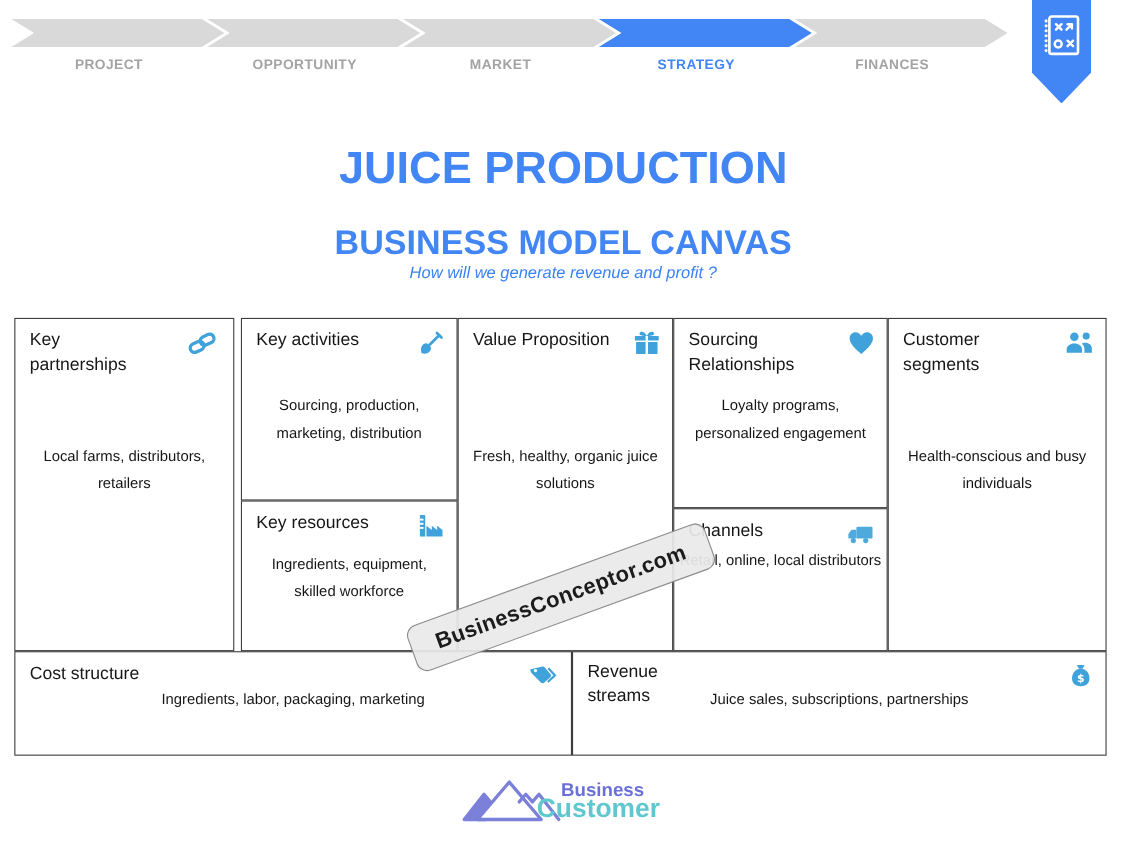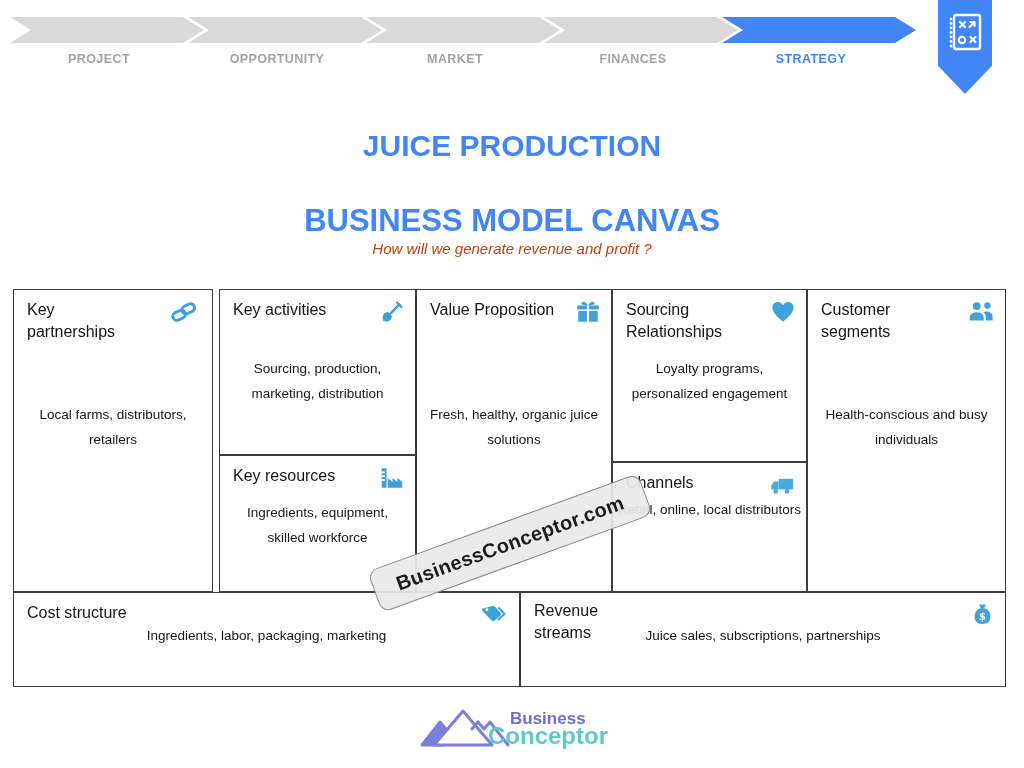--- a/index.html
+++ b/index.html
@@ -24,25 +24,25 @@
   
   .bookmark {
     position:absolute; left:938px; top:0; width:54px; height:94px; background:#4285F4;
     clip-path: polygon(0 0, 100% 0, 100% 70%, 50% 100%, 0 70%);
     display:flex; justify-content:center;
   }
   .bookmark svg { margin-top:13px; }
 
   
   .title { position:absolute; top:129px; left:0; width:100%; text-align:center;
-    font-size:30px; font-weight:bold; color:#4285F4; letter-spacing:0px; }
+    font-size:41px; font-weight:bold; color:#4285F4; letter-spacing:0px; }
   .subtitle { position:absolute; top:203px; left:0; width:100%; text-align:center;
     font-size:31px; font-weight:bold; color:#4285F4; }
   .tagline { position:absolute; top:240px; left:0; width:100%; text-align:center;
-    font-size:15px; font-style:italic; color:#c2410c; }
+    font-size:15px; font-style:italic; color:#3b82f6; }
 
   
   .canvas { position:absolute; left:13px; top:289px; width:993px; height:398px; }
   .cell { position:absolute; border:1.5px solid #3d3d3d; background:transparent; }
   .cell-title {
     position:absolute; top:9px; left:13px; font-size:16px; color:#161616;
     line-height:22px;
   }
   .cell-icon { position:absolute; top:9px; right:10px; }
   .cell-content {
@@ -108,27 +108,27 @@
       <div class="step-label">PROJECT</div>
     </div>
     <div class="step">
       <div class="arrow"></div>
       <div class="step-label">OPPORTUNITY</div>
     </div>
     <div class="step">
       <div class="arrow"></div>
       <div class="step-label">MARKET</div>
     </div>
+    <div class="step active">
+      <div class="arrow"></div>
+      <div class="step-label">STRATEGY</div>
+    </div>
     <div class="step">
       <div class="arrow"></div>
       <div class="step-label">FINANCES</div>
-    </div>
-    <div class="step active">
-      <div class="arrow"></div>
-      <div class="step-label">STRATEGY</div>
     </div>
   </nav>
 
   <div class="bookmark">
     <span>
       <svg viewBox="0 0 36 42" width="36" height="42">
         <rect x="7" y="2" width="26" height="34" rx="2" fill="none" stroke="#fff" stroke-width="2.4"></rect>
         <g fill="#fff">
           <circle cx="4" cy="6" r="1.4"></circle>
             <circle cx="4" cy="10.5" r="1.4"></circle>
@@ -290,16 +290,16 @@
     <span>
       <svg viewBox="0 0 92 44" width="92" height="44">
         <g stroke="#7B80D9" stroke-width="3" stroke-linejoin="round" stroke-linecap="round">
           <path fill="#7B80D9" d="M2 40 L20 17 L30 29 L21.5 40 z"></path>
           <path fill="#fff" d="M14 40 L43 6 L72 40 z"></path>
           <path fill="none" d="M52 24 L58 17 L64 24 L70 17 L88 40"></path>
         </g>
       </svg>
     </span>
     <span class="logo-business">Business</span>
-    <span class="logo-conceptor">Conceptor</span>
+    <span class="logo-conceptor">Customer</span>
   </div>
 
 </div>
 
 </body></html>

